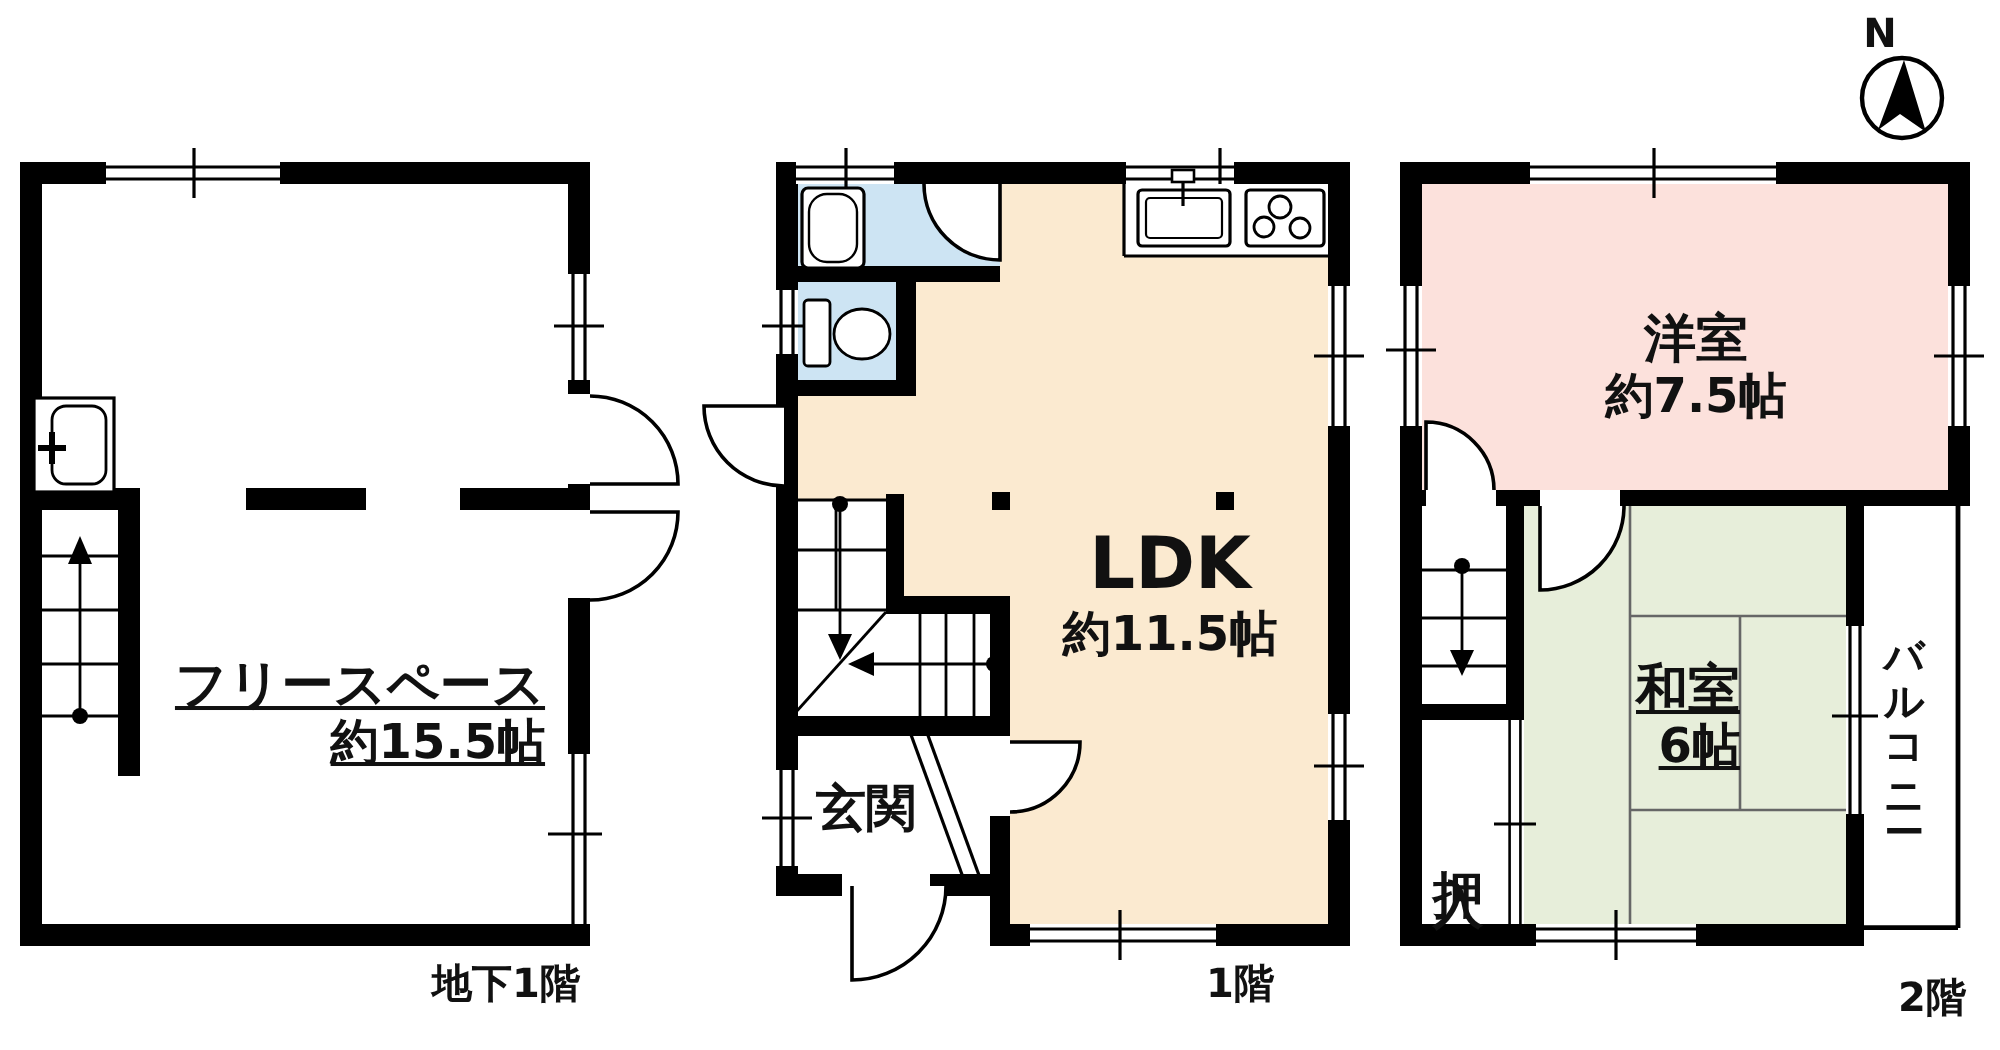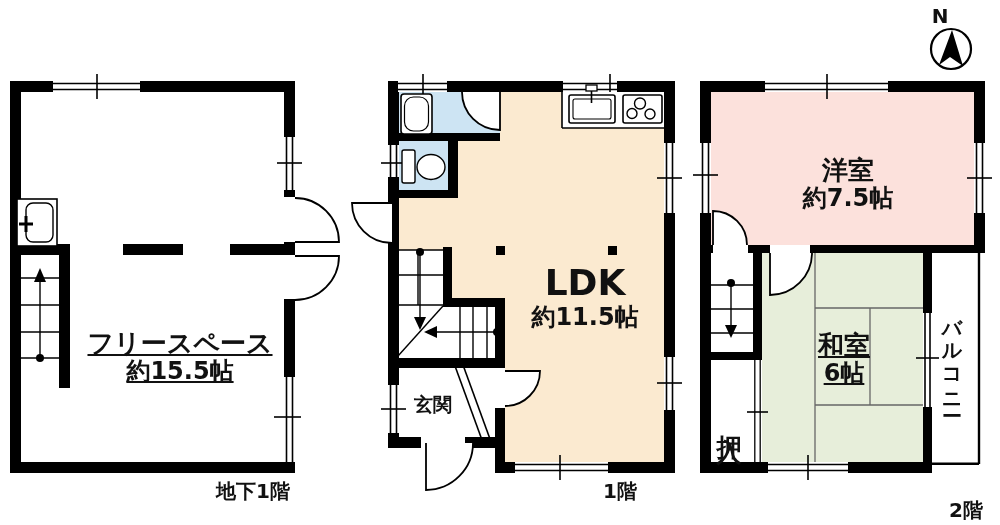--- a/index.html
+++ b/index.html
@@ -3,24 +3,24 @@
 <meta charset="utf-8">
 <style>
   html,body{margin:0;padding:0;background:#ffffff;}
   #canvas{position:relative;width:1000px;height:525px;background:#ffffff;overflow:hidden;
           font-family:"DejaVu Sans","Liberation Sans",sans-serif;}
   #plan-svg{position:absolute;left:0;top:0;}
   .label{position:absolute;transform:translate(-50%,-50%);color:#111;font-weight:bold;
          text-align:center;white-space:nowrap;line-height:1.16;}
   .label .ln{display:block;}
   .room-name{font-size:26px;}
-  .room-size{font-size:24px;}
+  .room-size{font-size:24px;text-align:right;}
   .ldk-name{font-size:36px;}
   .floor-label{font-size:20px;}
-  .genkan-label{font-size:19px;}
+  .genkan-label{font-size:25px;}
   .vertical{writing-mode:vertical-rl;text-orientation:upright;transform:translate(-50%,-50%);}
   .oshiire-label{font-size:25px;letter-spacing:3px;}
   .balcony-label{font-size:20px;letter-spacing:2px;}
   .north-label{font-size:20px;}
 </style>
 </head>
 <body>
 
 <div id="canvas">
 
@@ -317,17 +317,17 @@
 <div class="label" style="left:848px;top:167px;margin-top:17px;">
   <span class="ln room-name">洋室</span>
   <span class="ln room-size">約7.5帖</span>
 </div>
 <div class="label" style="left:844px;top:359px;text-decoration:underline;">
   <span class="ln room-name">和室</span>
   <span class="ln room-size">6帖</span>
 </div>
 <div class="label vertical oshiire-label" style="left:729px;top:418px;">押入</div>
 <div class="label vertical balcony-label" style="left:952px;top:356px;">バルコニー</div>
-<div class="label floor-label" style="left:966px;top:499px;margin-top:12px;">2階</div>
+<div class="label floor-label" style="left:966px;top:499px;">2階</div>
 
 <div class="label north-label" style="left:940px;top:17px;">N</div>
 
 </div>
 
 </body></html>

